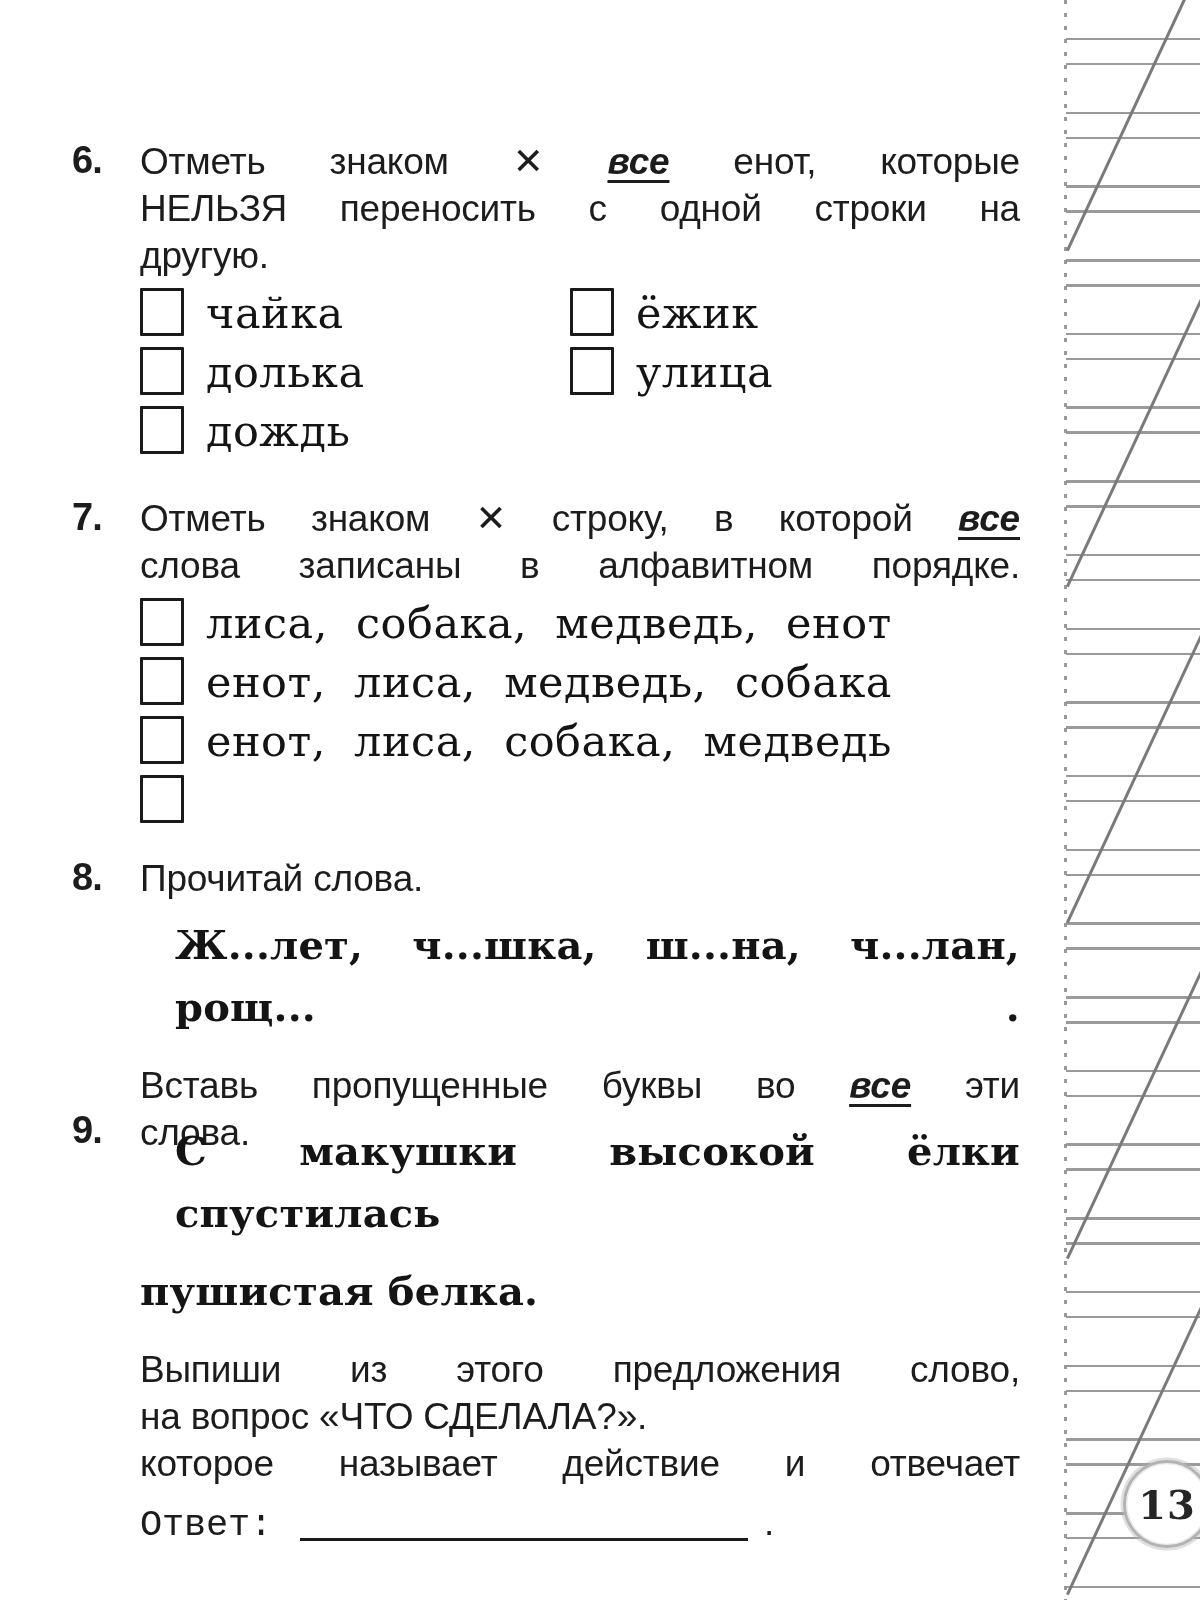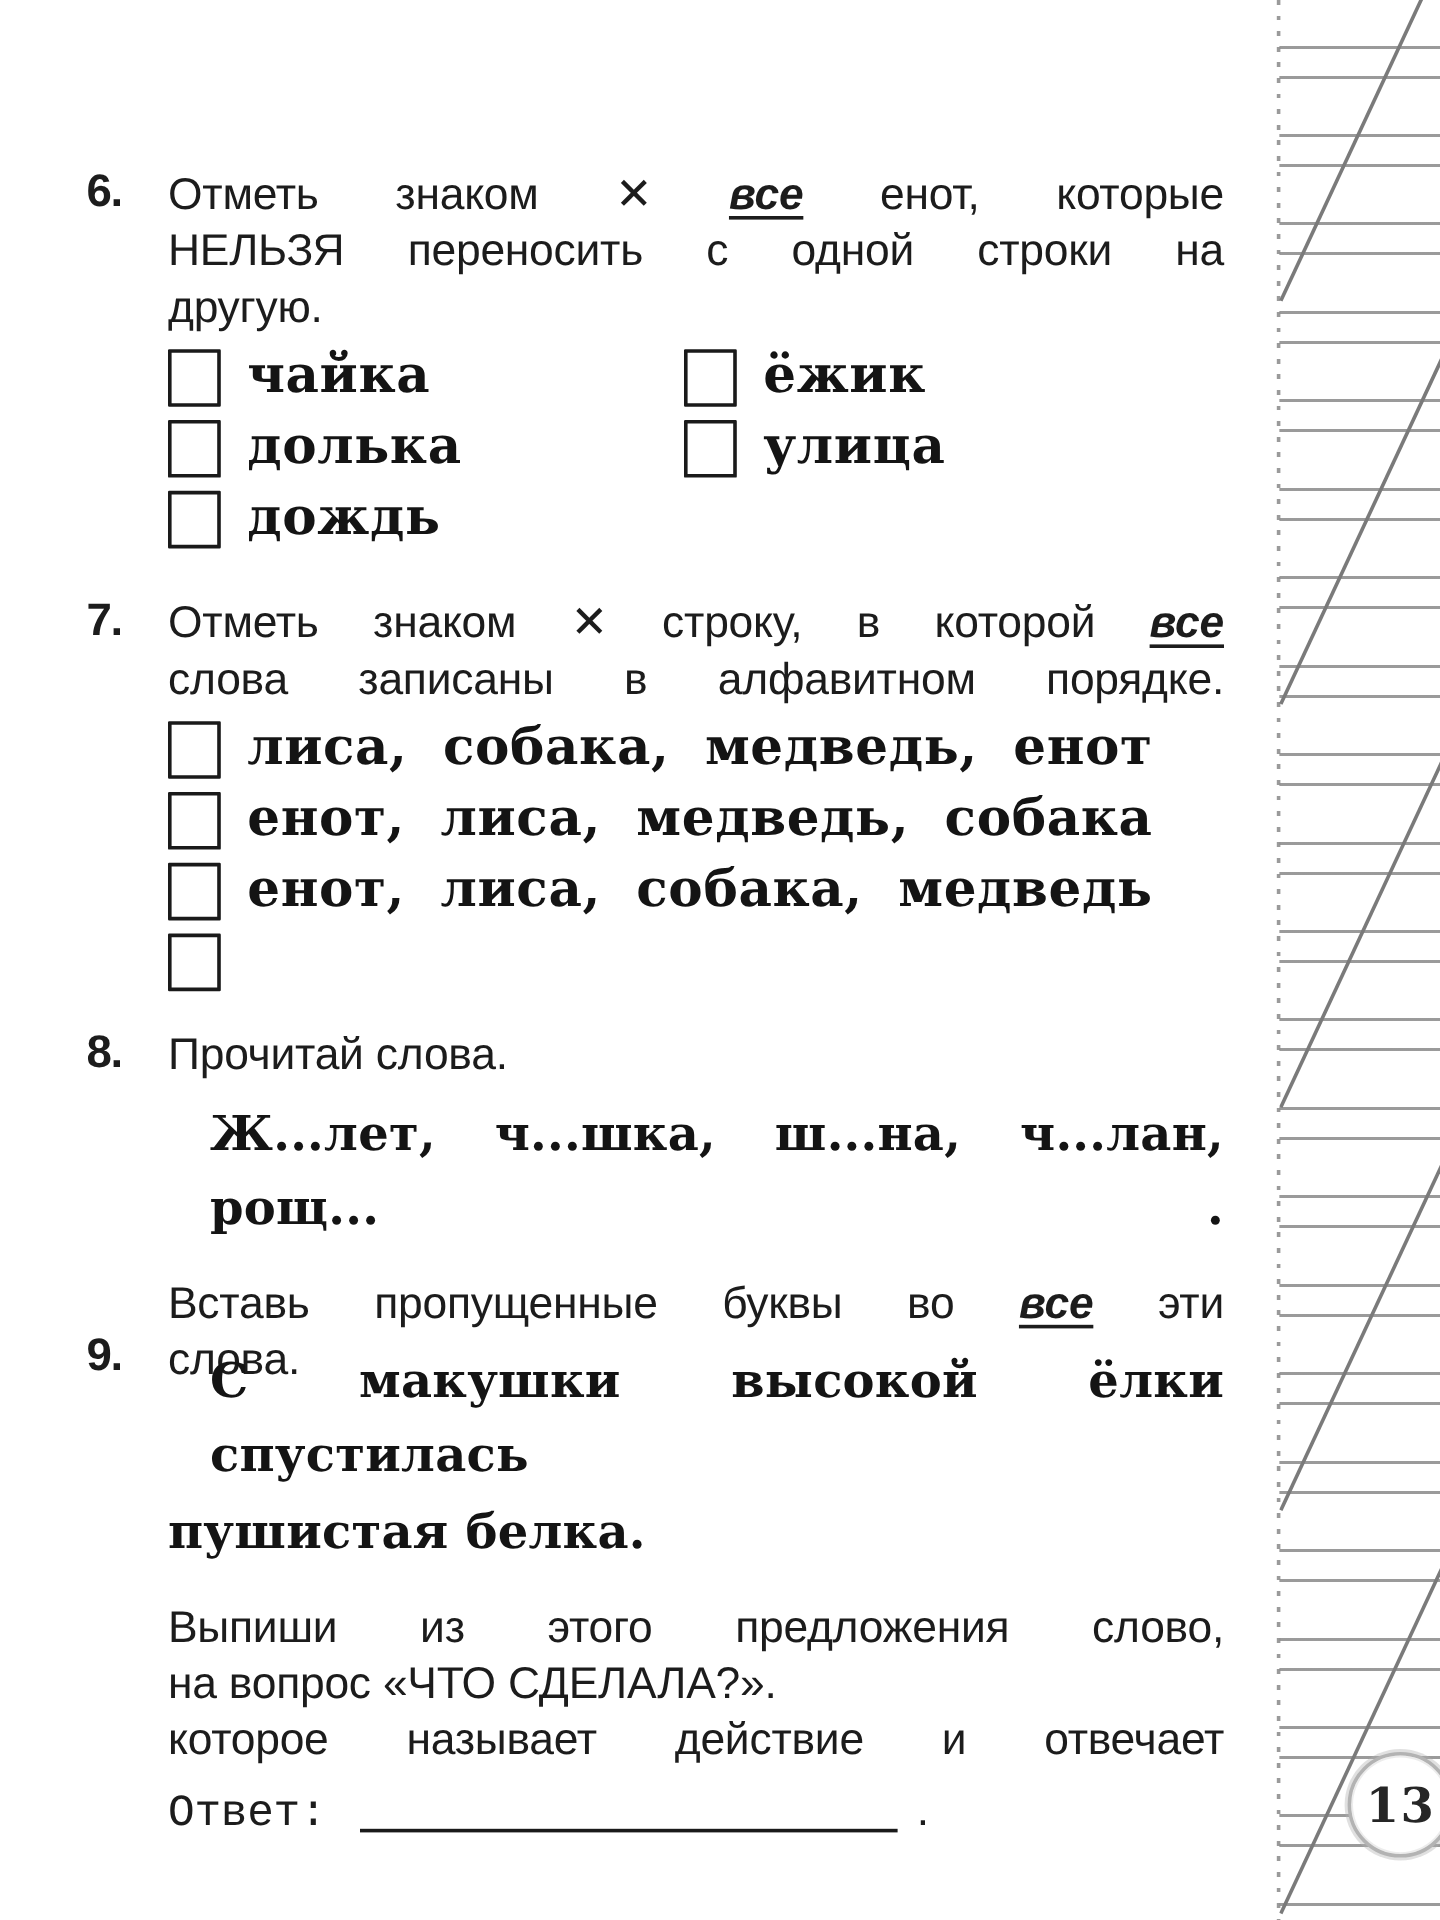--- a/index.html
+++ b/index.html
@@ -29,28 +29,28 @@
     font-weight:700; font-style:italic;
     text-decoration:underline; text-decoration-thickness:3px; text-underline-offset:6px;
   }
 
   .bold-line{
     font-family:"DejaVu Serif", serif; font-weight:700; font-size:40px; line-height:62px;
     letter-spacing:0.2px; color:#141414; margin-top:12px;
   }
   .bold-line.just{text-align:justify; text-align-last:justify;}
   .bold-line.indent{padding-left:35px;}
-  .bold-line + .bold-line{margin-top:2px;}
+  .bold-line + .bold-line{margin-top:16px;}
   .after-bold{margin-top:24px;}
 
   
   .opts{margin-top:12px;}
   .opt-cols{display:flex;}
   .opt-col-left{width:430px;}
-  .opt-row{display:flex; align-items:flex-start; margin-bottom:14px; height:45px;font-weight:bold;}
+  .opt-row{display:flex; align-items:flex-end; margin-bottom:14px; height:45px;}
   .cbox{
     width:38px; height:42px; border:3.5px solid #1a1a1a; background:#fff;
     display:inline-block; flex:0 0 auto; border-radius:1px;
   }
   .opt-word{
     font-family:"DejaVu Serif", serif; font-size:43px; line-height:45px;
     margin-left:22px; color:#141414; letter-spacing:0.5px; word-spacing:14px; white-space:nowrap;
   }
 
   

